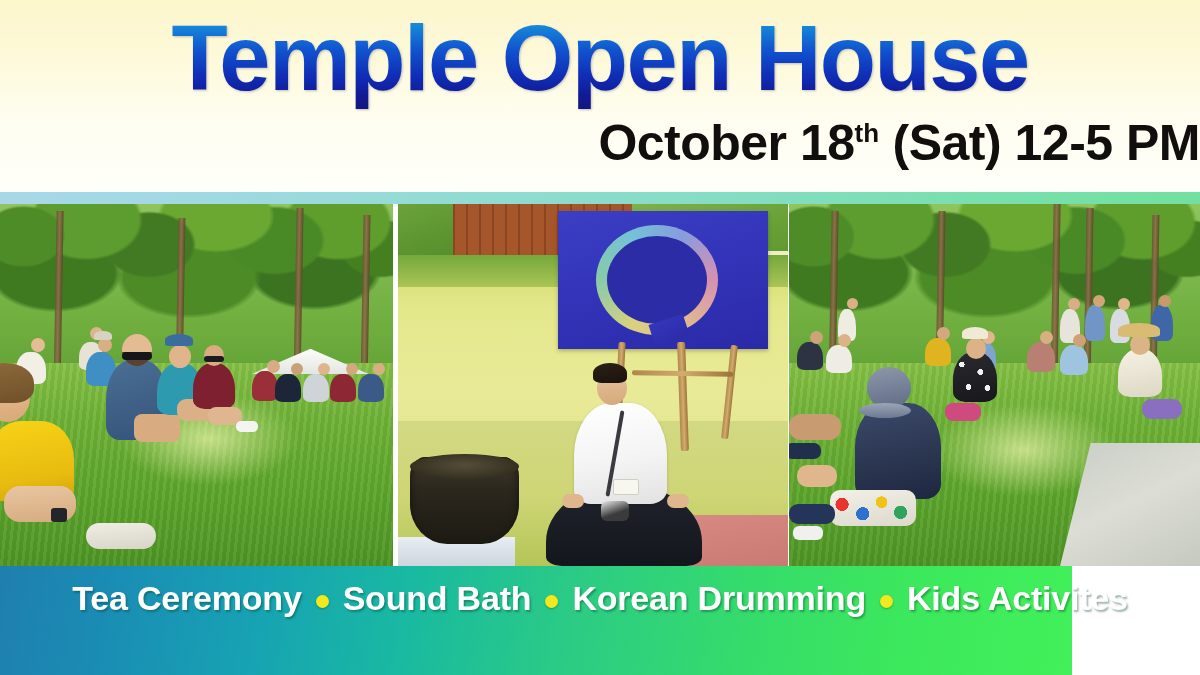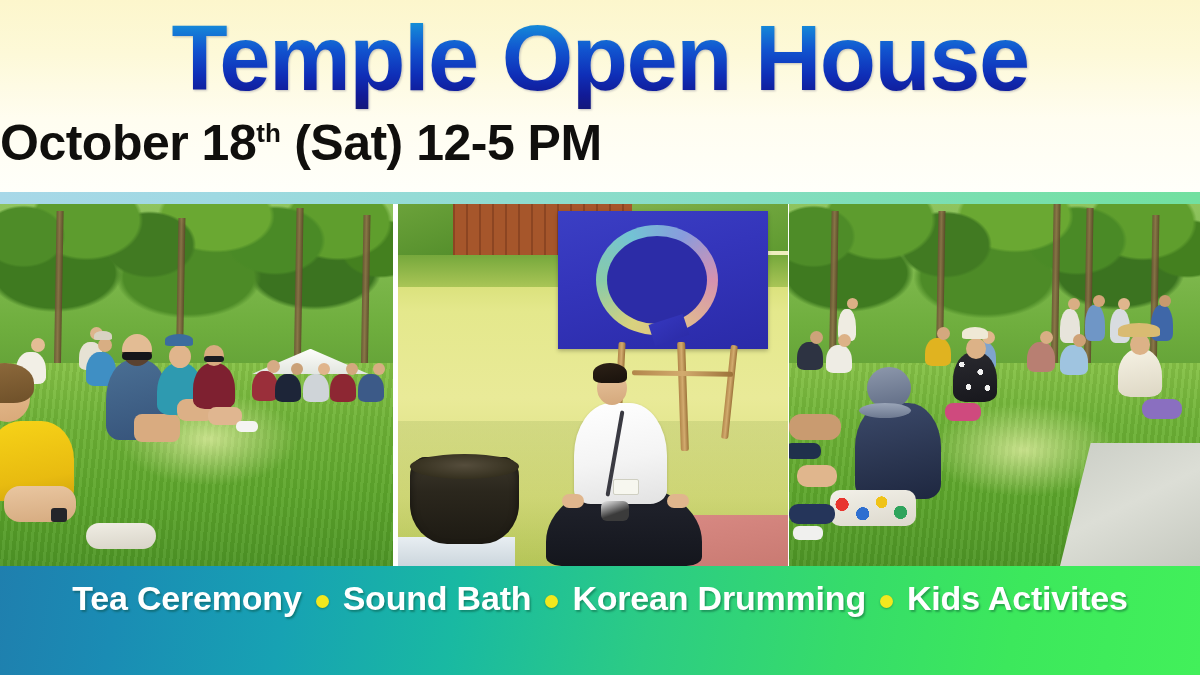--- a/index.html
+++ b/index.html
@@ -22,21 +22,21 @@
     letter-spacing:-1.5px;
     background-image:linear-gradient(180deg,
         #0e9e54 0%, #12a5cf 7%, #1585d8 20%, #1154cf 42%,
         #0f2fb8 66%, #111a96 86%, #141879 100%);
     -webkit-background-clip:text; background-clip:text;
     -webkit-text-fill-color:transparent; color:transparent;
     filter:drop-shadow(1.5px 1.5px 0.8px rgba(120,120,140,.45));
     white-space:nowrap;
   }
   .subtitle {
-    position:absolute; left:0; top:112px; width:1200px; text-align:left;
+    position:absolute; left:0; top:112px; width:1200px; text-align:right;
     font-family:"Liberation Sans", sans-serif;
     font-weight:bold; font-size:50px; line-height:62px;
     letter-spacing:-0.5px; color:#100f0d; white-space:nowrap;
   }
   .subtitle .sup { font-size:26px; vertical-align:super; line-height:0; letter-spacing:0; }
 
   
   .top-strip {
     position:absolute; left:0; top:192px; width:1200px; height:12px;
     background:linear-gradient(90deg,#a8d8e8 0%, #9fd9e2 18%, #8fdcd0 42%, #84ddc2 62%, #79dfae 82%, #72e0a0 100%);
@@ -122,21 +122,21 @@
   .mat { position:absolute; left:0; top:92%; width:30%; height:8%;
     background:linear-gradient(180deg,#e8eef2,#ccd6dd); }
   .red-path { position:absolute; left:62%; top:86%; width:38%; height:14%;
     background:linear-gradient(170deg,#d98a84,#c97a72); }
   .sidewalk { position:absolute; right:0; bottom:0; width:34%; height:34%;
     background:linear-gradient(150deg,#cdd0c8 0%, #dcded6 45%, #c6c9c0 100%);
     transform:skewX(-14deg); transform-origin:bottom right; }
 
   
   .bottom-bar {
-    position:absolute; left:0; top:566px; width:1200px; height:109px;
+    position:absolute; left:0; top:566px; width:1072px; height:109px;
     background:linear-gradient(100deg,
       #1f7fae 0%, #1a8cb4 10%, #17a2b3 24%, #19b9a2 38%,
       #2ccc84 54%, #36dc6a 70%, #3ce85c 84%, #42f05a 100%);
   }
   .features {
     position:absolute; left:0; top:8px; width:1200px; text-align:center;
     font-weight:bold; font-size:34px; line-height:48px; color:#ffffff;
     letter-spacing:-0.2px; white-space:nowrap;
     text-shadow:1.5px 2px 2px rgba(0,60,40,.38);
   }

